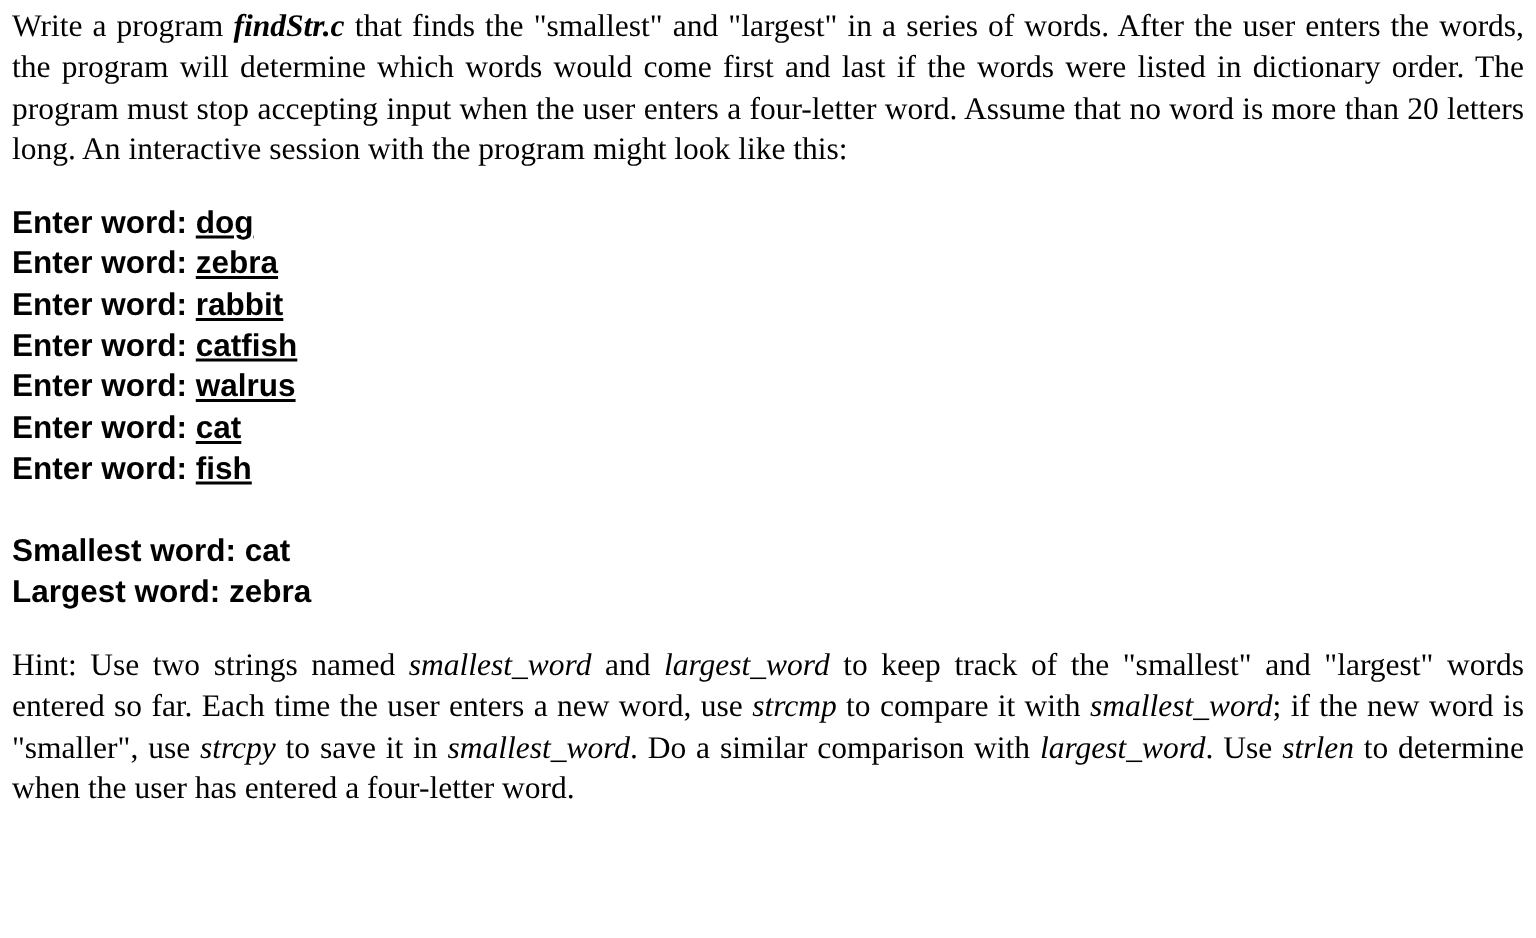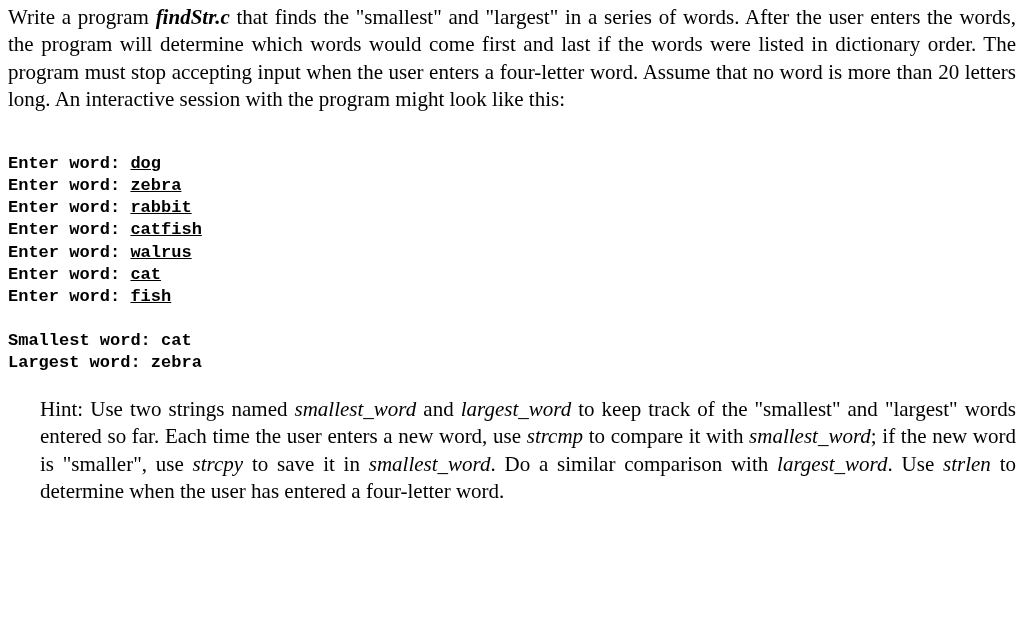--- a/index.html
+++ b/index.html
@@ -21,37 +21,36 @@
     }
     .bold-italic {
       font-weight: bold;
       font-style: italic;
       margin-top: 48px;
     }
     .italic {
       font-style: italic;
     }
     .code-block {
-      font-family: Liberation Mono, monospace;
-      font-size: 17px;
+      font-family: Liberation Sans, sans-serif;
+      font-size: 21px;
       line-height: 1.3;
-      margin-top: 40px;
+      margin-top: 22px;
       margin-bottom: 22px;
       white-space: pre;
       font-weight: bold;
     }
     .code-line {
       display: block;
     }
     .underline {
       text-decoration: underline;
     }
     .hint {
       text-align: justify;
-      margin-left: 32px;
     }
   </style>
 </head>
 <body>
 
 <div class="paragraph">
   <span>Write a program </span><span class="bold-italic">findStr.c</span><span> that finds the "smallest" and "largest" in a series of words. After the user enters the words, the program will determine which words would come first and last if the words were listed in dictionary order. The program must stop accepting input when the user enters a four-letter word. Assume that no word is more than 20 letters long. An interactive session with the program might look like this:</span>
 </div>
 
 <div class="code-block" id="session-block"><span class="code-line"><span>Enter word: </span><span class="underline">dog</span></span><span class="code-line"><span>Enter word: </span><span class="underline">zebra</span></span><span class="code-line"><span>Enter word: </span><span class="underline">rabbit</span></span><span class="code-line"><span>Enter word: </span><span class="underline">catfish</span></span><span class="code-line"><span>Enter word: </span><span class="underline">walrus</span></span><span class="code-line"><span>Enter word: </span><span class="underline">cat</span></span><span class="code-line"><span>Enter word: </span><span class="underline">fish</span></span><span class="code-line"> </span><span class="code-line">Smallest word: cat</span><span class="code-line">Largest word: zebra</span></div>

